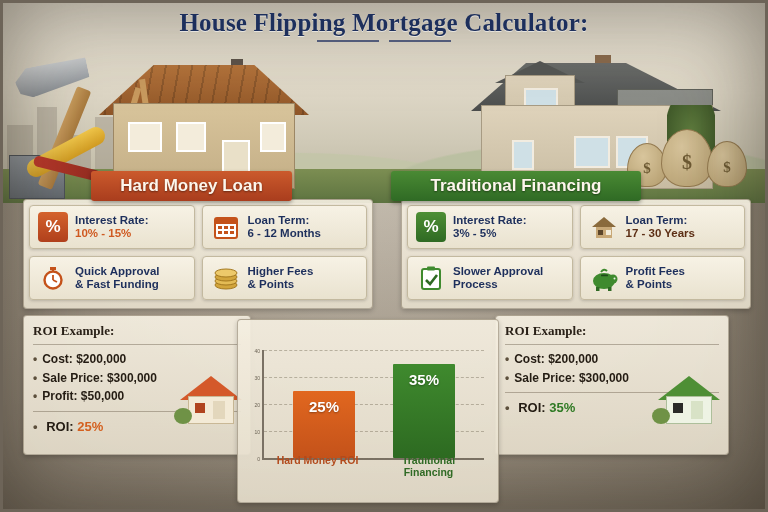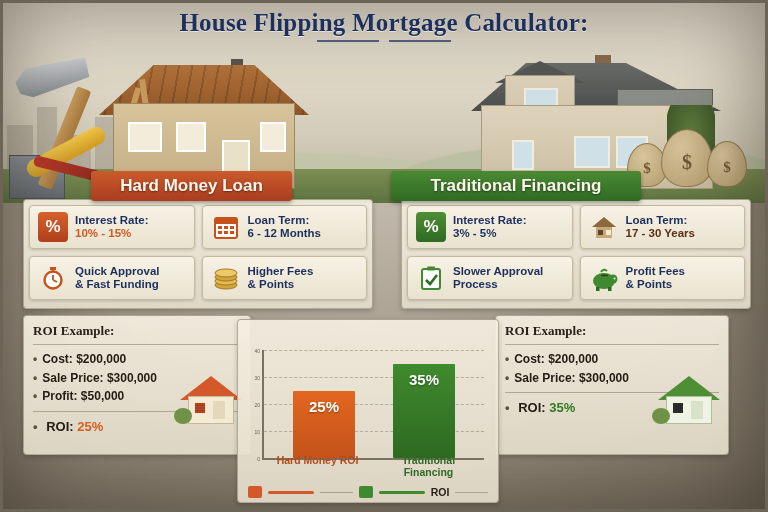--- a/index.html
+++ b/index.html
@@ -470,25 +470,16 @@
           <span class="dl">35%</span>
         </div>
       </div>
     </div>
 
     <div class="xlabels">
       <span style="color:#b24a1c">Hard Money ROI</span>
       <span style="color:#2f6a24">Traditional Financing</span>
     </div>
 
-    <div class="legend">
-      <span class="sw" style="background:#d4592a"></span>
-      <span class="ln" style="background:#d4592a"></span>
-      <span class="tail"></span>
-      <span class="sw" style="background:#3f8a2e"></span>
-      <span class="ln" style="background:#3f8a2e"></span>
-      <span class="lt">ROI</span>
-      <span class="tail"></span>
-    </div>
   </div>
 
   <div class="vignette"></div>
 </div>
 
 </body></html>

